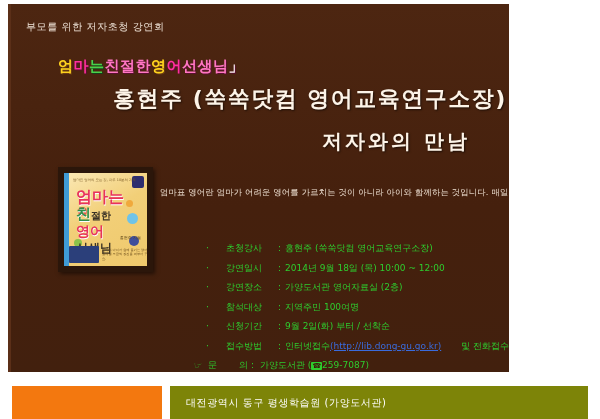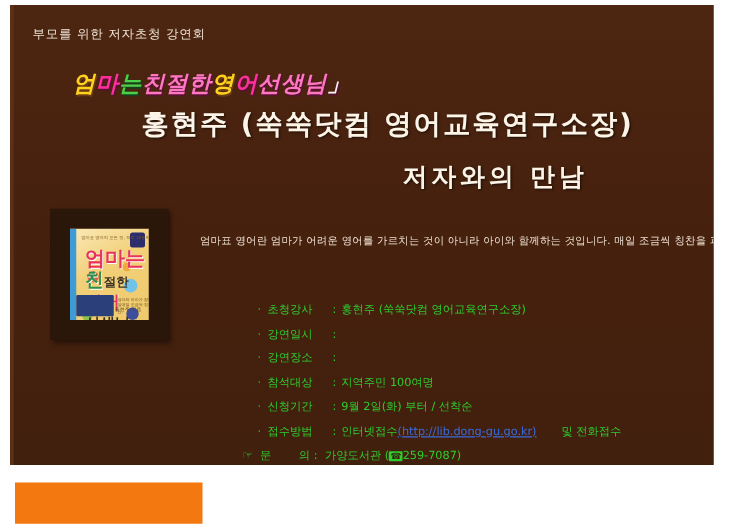--- a/index.html
+++ b/index.html
@@ -16,21 +16,21 @@
   .poster {
     position: relative;
     width: 600px;
     height: 419px;
     background: #ffffff;
   }
   .brown-panel {
     position: absolute;
     left: 8px;
     top: 4px;
-    width: 563px;
+    width: 501px;
     height: 368px;
     background: #4a2410;
     background: linear-gradient(180deg, #4d2611 0%, #45200d 55%, #42200e 100%);
     overflow: hidden;
   }
   .panel-edge-left {
     position: absolute;
     left: 0; top: 0;
     width: 3px; height: 100%;
     background: #5b2f18;
@@ -42,26 +42,25 @@
     font-size: 10px;
     color: #efe3d7;
     letter-spacing: 0.6px;
     white-space: nowrap;
   }
   
   .colorline {
     position: absolute;
     left: 50px;
     top: 55px;
-    font-size: 18px;
+    font-size: 15px;
     font-weight: bold;
     letter-spacing: 0.5px;
     white-space: nowrap;
     line-height: 1;
-    font-style: italic;
   }
   .colorline span { display: inline-block; }
   .c-yellow { color: #ffd21e; text-shadow: 1px 1px 0 #6b3c12; }
   .c-magenta { color: #ff2f9e; text-shadow: 1px 1px 0 #5a1030; }
   .c-green { color: #4ad14a; text-shadow: 1px 1px 0 #15401a; }
   .c-pink  { color: #ff76c2; text-shadow: 1px 1px 0 #5a1030; }
   .c-white { color: #ffeef8; text-shadow: 1px 1px 0 #5a1030; }
 
   .headline-1 {
     position: absolute;
@@ -83,26 +82,26 @@
     color: #fdf4e8;
     letter-spacing: 3px;
     white-space: nowrap;
     text-shadow: 1px 1px 2px rgba(0,0,0,0.6);
     margin-left: 24px;
   }
 
   
   .book {
     position: absolute;
-    left: 32px;
+    left: 50px;
     top: 163px;
     width: 95px;
     height: 105px;
     background: #2b160a;
-    padding: 16px;
+    padding: 6px;
     box-sizing: border-box;
     box-shadow: 2px 2px 4px rgba(0,0,0,0.5);
   }
   .book-inner {
     position: relative;
     width: 100%;
     height: 100%;
     background: #f3d98e;
     background: linear-gradient(150deg,#fbe9b6 0%, #f2cf78 45%, #efc96c 100%);
     overflow: hidden;
@@ -192,21 +191,21 @@
     align-items: baseline;
     margin-bottom: 10.5px;
     white-space: nowrap;
   }
   .bullet-dot {
     display: inline-block;
     width: 8px;
     color: #2ecc2e;
     font-size: 9px;
   }
-  .d-label { display: inline-block; min-width: 48px; }
+  .d-label { display: inline-block; min-width: 48px; margin-left: 12px; }
   .d-sep { display: inline-block; padding: 0 4px; }
   .d-value { display: inline-block; }
   .link {
     color: #3a6bdd;
     text-decoration: underline;
   }
   .phone-icon {
     display: inline-block;
     background: #2ecc2e;
     color: #3a1a08;
@@ -328,26 +327,28 @@
         <span class="bullet-dot">·</span>
         <span class="d-label">초청강사</span>
         <span class="d-sep">:</span>
         <span class="d-value">홍현주 (쑥쑥닷컴 영어교육연구소장)</span>
       </div>
 
       <div class="detail-row">
         <span class="bullet-dot">·</span>
         <span class="d-label">강연일시</span>
         <span class="d-sep">:</span>
+        <span class="d-value">2014년  9월  18일  (목)  10:00 ~ 12:00</span>
       </div>
 
       <div class="detail-row">
         <span class="bullet-dot">·</span>
         <span class="d-label">강연장소</span>
         <span class="d-sep">:</span>
+        <span class="d-value">가양도서관  영어자료실  (2층)</span>
       </div>
 
       <div class="detail-row">
         <span class="bullet-dot">·</span>
         <span class="d-label">참석대상</span>
         <span class="d-sep">:</span>
         <span class="d-value">지역주민 100여명</span>
       </div>
 
       <div class="detail-row">
@@ -373,15 +374,18 @@
         <span class="d-value" style="padding-left:6px;">가양도서관 (</span>
           <span class="phone-icon">☎</span>
           <span class="d-value">259-7087)</span>
       </div>
 
     </div>
   </div>
 
   <div class="bottom-zone">
     <div class="orange-block"></div>
+    <div class="olive-bar">
+      <span class="olive-text">대전광역시 동구 평생학습원 (가양도서관)</span>
+    </div>
   </div>
 
 </div>
 
 </body></html>

